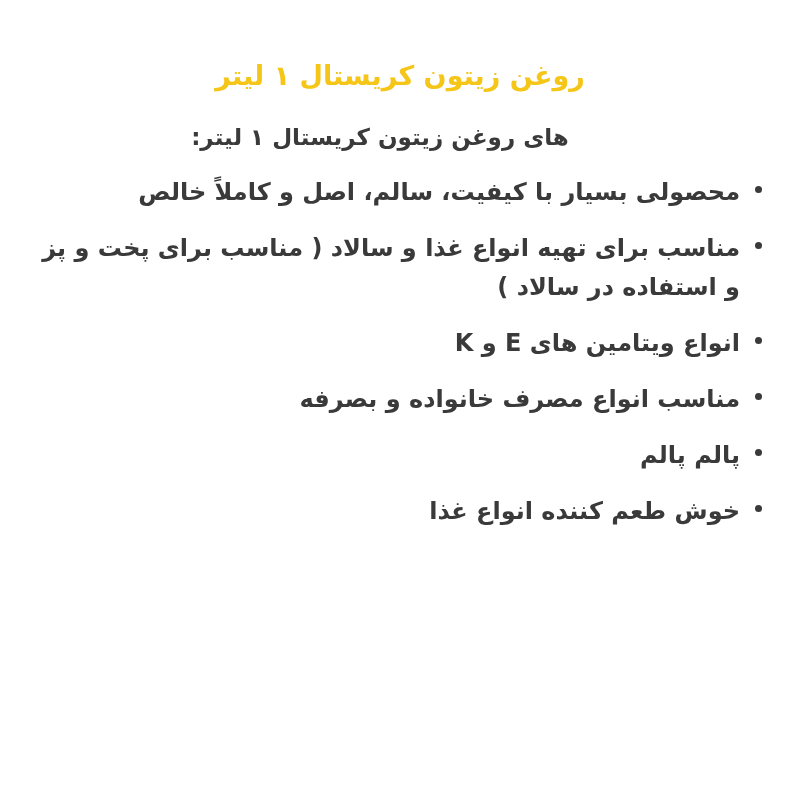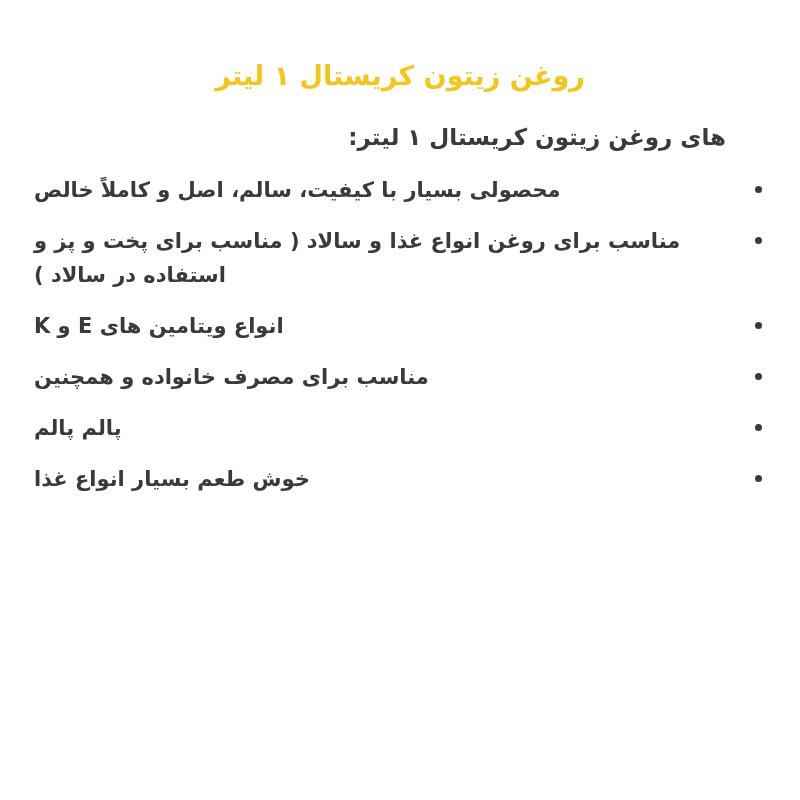--- a/index.html
+++ b/index.html
@@ -27,38 +27,39 @@
     font-weight: bold;
     text-align: center;
     margin: 14px 0 28px 0;
     letter-spacing: 0px;
     line-height: 1.3;
   }
   .intro {
     color: #3a3a3a;
     font-size: 23px;
     font-weight: bold;
+    text-align: center;
     margin: 0 0 20px 0;
     line-height: 1.4;
     padding-right: 40px;
   }
   ul.features {
     list-style: none;
     margin: 0;
     padding: 0;
   }
   ul.features li {
     position: relative;
     color: #3a3a3a;
-    font-size: 21px;
+    font-size: 24px;
     font-weight: bold;
     line-height: 1.62;
     margin: 0 0 17px 0;
     padding-right: 26px;
-    text-align: left;
+    text-align: right;
   }
   ul.features li .bullet {
     position: absolute;
     right: 4px;
     top: 13px;
     width: 7px;
     height: 7px;
     background: #3a3a3a;
     border-radius: 50%;
     display: block;
@@ -81,33 +82,33 @@
 
   <p class="intro">های روغن زیتون کریستال ۱ لیتر:</p>
 
   <ul class="features">
     <li>
       <span class="bullet"></span>
       <span class="li-text">محصولی بسیار با کیفیت، سالم، اصل و کاملاً خالص</span>
     </li>
     <li class="wide">
       <span class="bullet"></span>
-      <span class="li-text">مناسب برای روغن انواع غذا و سالاد ( مناسب برای پخت و پز و استفاده در سالاد )</span>
+      <span class="li-text">مناسب برای تهیه انواع غذا و سالاد ( مناسب برای پخت و پز و استفاده در سالاد )</span>
     </li>
     <li>
       <span class="bullet"></span>
       <span class="li-text">انواع ویتامین های E و K</span>
     </li>
     <li>
       <span class="bullet"></span>
-      <span class="li-text">مناسب برای مصرف خانواده و همچنین</span>
+      <span class="li-text">مناسب انواع مصرف خانواده و بصرفه</span>
     </li>
     <li>
       <span class="bullet"></span>
       <span class="li-text">پالم پالم</span>
     </li>
     <li>
       <span class="bullet"></span>
-      <span class="li-text">خوش طعم بسیار انواع غذا</span>
+      <span class="li-text">خوش طعم کننده انواع غذا</span>
     </li>
   </ul>
 
 </div>
 
 </body></html>

